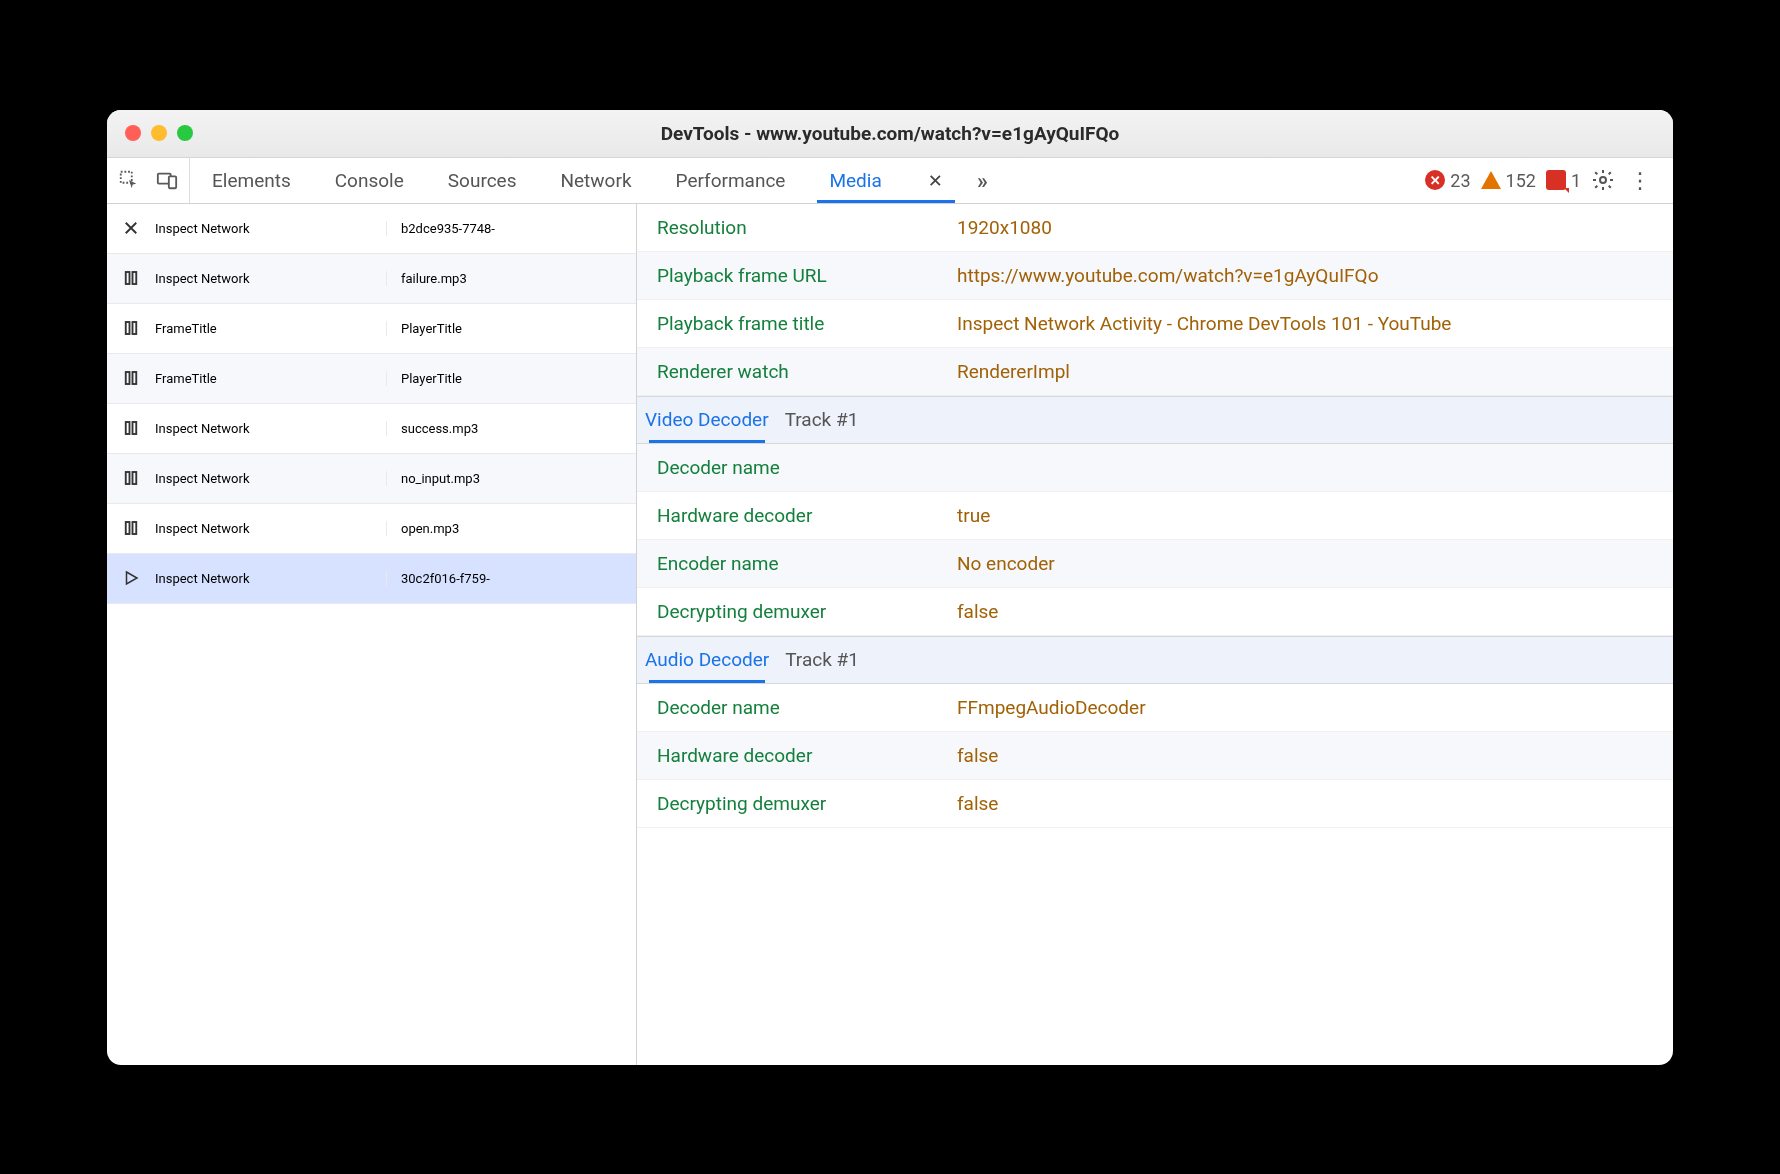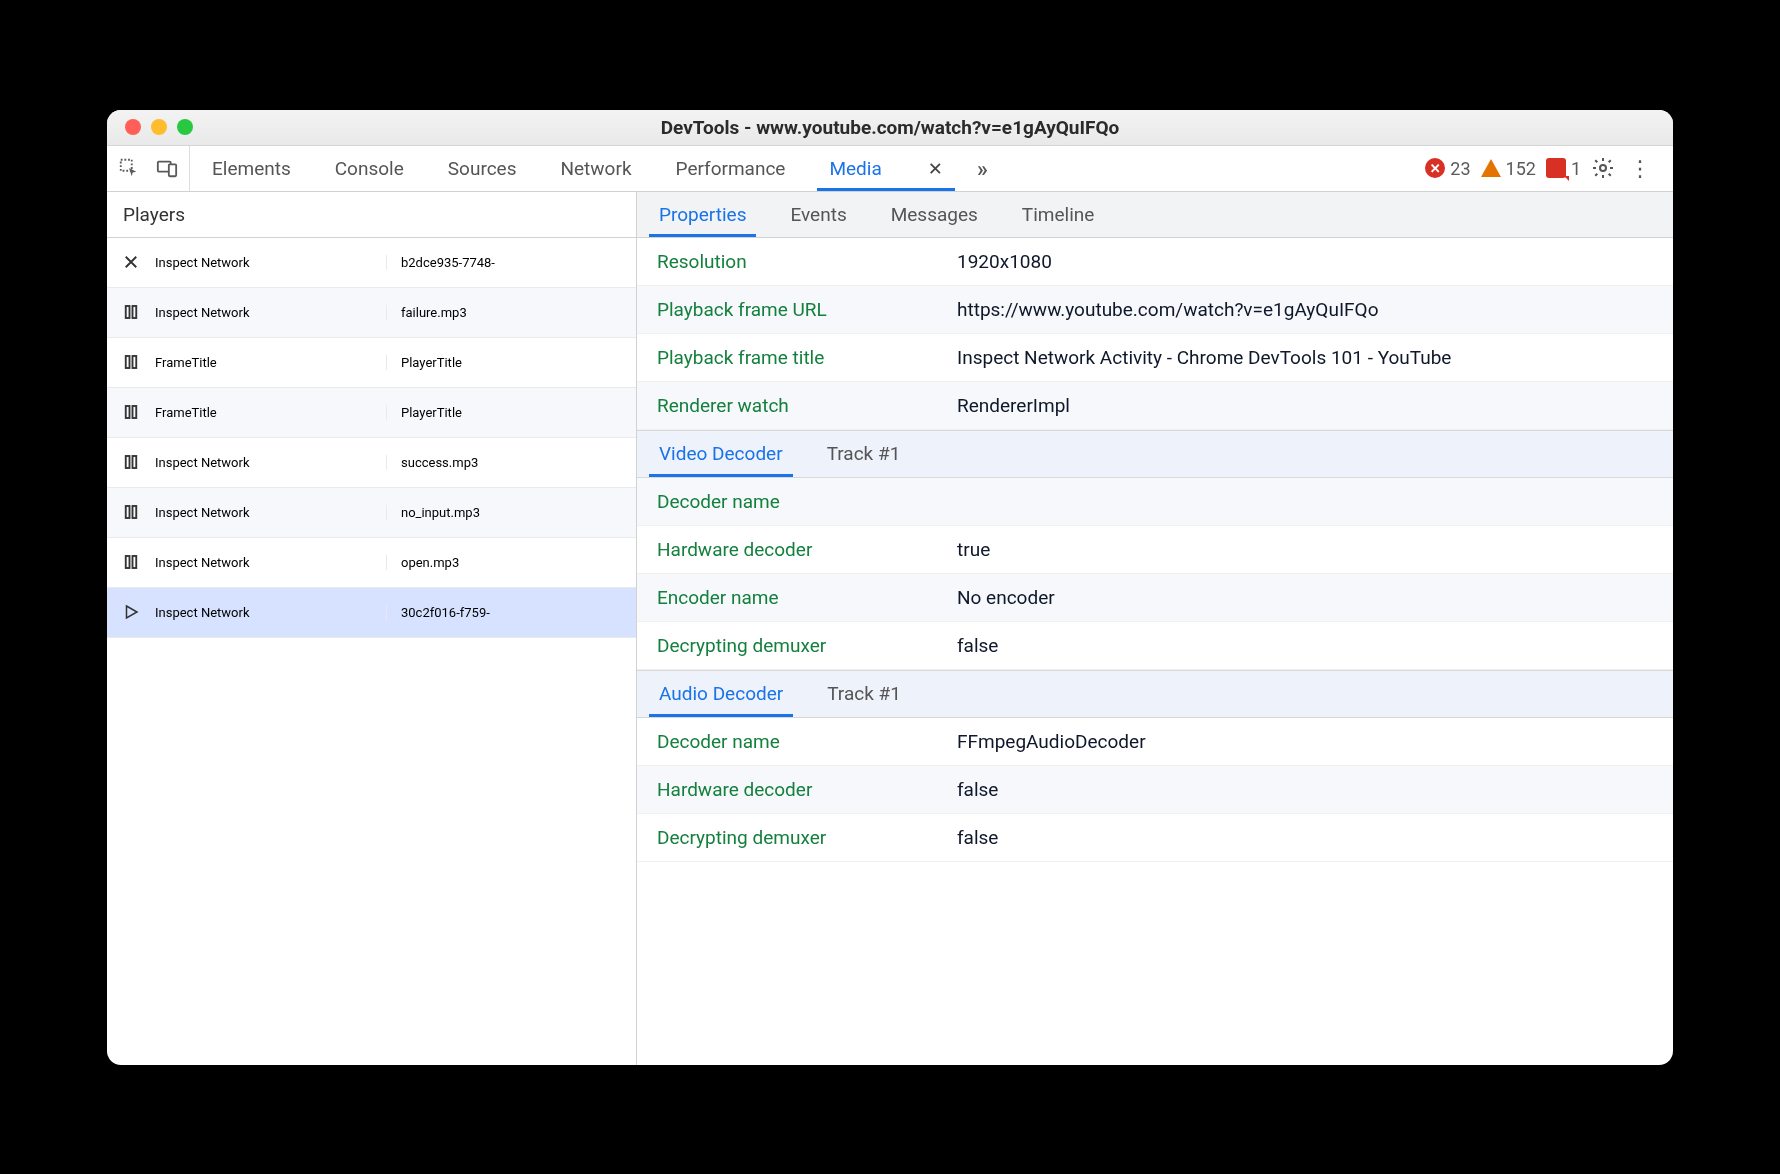--- a/index.html
+++ b/index.html
@@ -16,21 +16,21 @@
     width: 1566px;
     height: 955px;
     background: #fff;
     border-radius: 14px;
     overflow: hidden;
     box-shadow: 0 20px 60px rgba(0,0,0,0.5);
     display: flex;
     flex-direction: column;
   }
   .titlebar {
-    height: 36px;
+    height: 48px;
     background: linear-gradient(#f3f3f3, #e9e9e9);
     display: flex;
     align-items: center;
     padding: 0 18px;
     border-bottom: 1px solid #d5d5d5;
     position: relative;
   }
   .traffic-lights { display: flex; gap: 10px; }
   .tl { width: 16px; height: 16px; border-radius: 50%; }
   .tl.red { background: #ff5f57; }
@@ -181,31 +181,31 @@
     overflow:auto;
     font-size:19px;
   }
   .prop-row {
     display:flex;
     padding:12px 20px;
     border-bottom:1px solid #f0f0f0;
   }
   .prop-row:nth-child(even){ background:#f6f8fb;}
   .prop-key { width:300px; color:#15803d;}
-  .prop-val { flex:1; color:#0f172a;}
+  .prop-val { flex:1; color:#a16207;}
   .section-head {
     display:flex;
     align-items:stretch;
     height:48px;
     background:#eef2fa;
     border-bottom:1px solid #d8d8d8;
     border-top:1px solid #d8d8d8;
   }
   .section-tab {
-    padding:0 22px;
+    padding:0 8px;
     display:flex;
     align-items:center;
     color:#555;
     position:relative;
   }
   .section-tab.active{ color:#1a73e8;}
   .section-tab.active::after{
     content:"";position:absolute;left:12px;right:12px;bottom:0;height:3px;background:#1a73e8;
   }
   svg { display:block; }
@@ -266,29 +266,20 @@
       <span class="gear">
         <svg width="24" height="24" viewBox="0 0 24 24" fill="none" stroke="#555" stroke-width="2">
             <circle cx="12" cy="12" r="3"></circle>
             <path d="M12 2v3M12 19v3M4.2 4.2l2.1 2.1M17.7 17.7l2.1 2.1M2 12h3M19 12h3M4.2 19.8l2.1-2.1M17.7 6.3l2.1-2.1"></path>
           </svg>
       </span>
       <span class="kebab">⋮</span>
     </div>
   </div>
 
-  <div class="subheader">
-    <div class="subheader-left">Players</div>
-    <div class="subtabs">
-      <div class="subtab active">Properties</div>
-      <div class="subtab">Events</div>
-      <div class="subtab">Messages</div>
-      <div class="subtab">Timeline</div>
-    </div>
-  </div>
 
   <div class="content">
     <div class="players" id="players">
         <div class="player-row">
           <span class="player-icon">
             <svg width="18" height="18" viewBox="0 0 24 24" stroke="#333" stroke-width="2.5">
               <path d="M5 5 L19 19 M19 5 L5 19"></path>
             </svg>
           </span>
           <span class="player-col1">Inspect Network</span>

